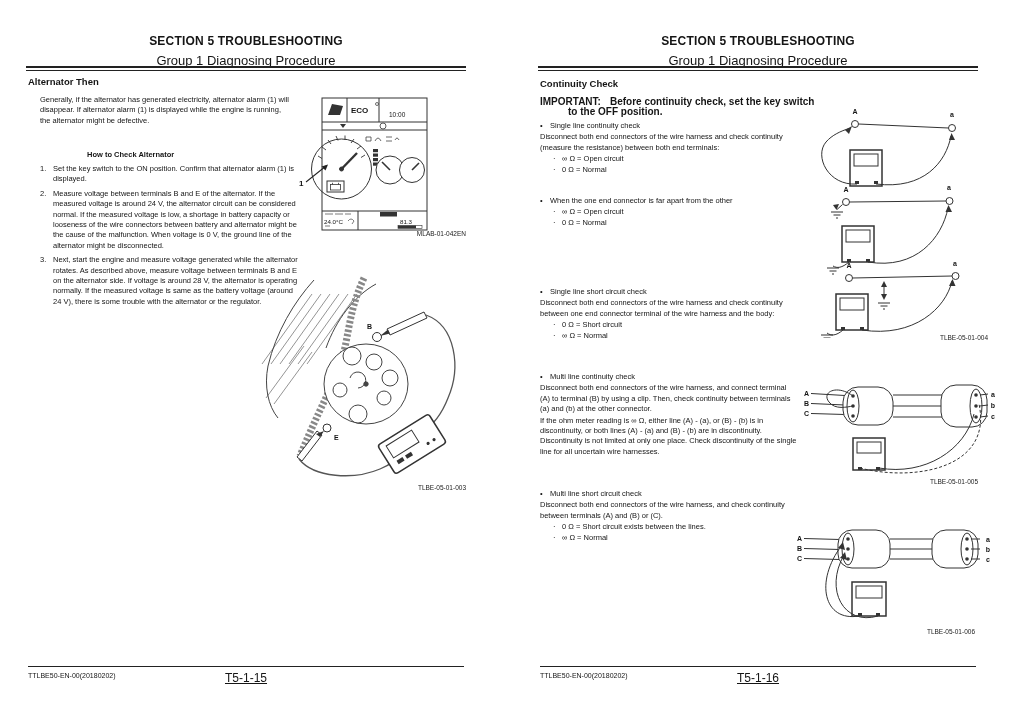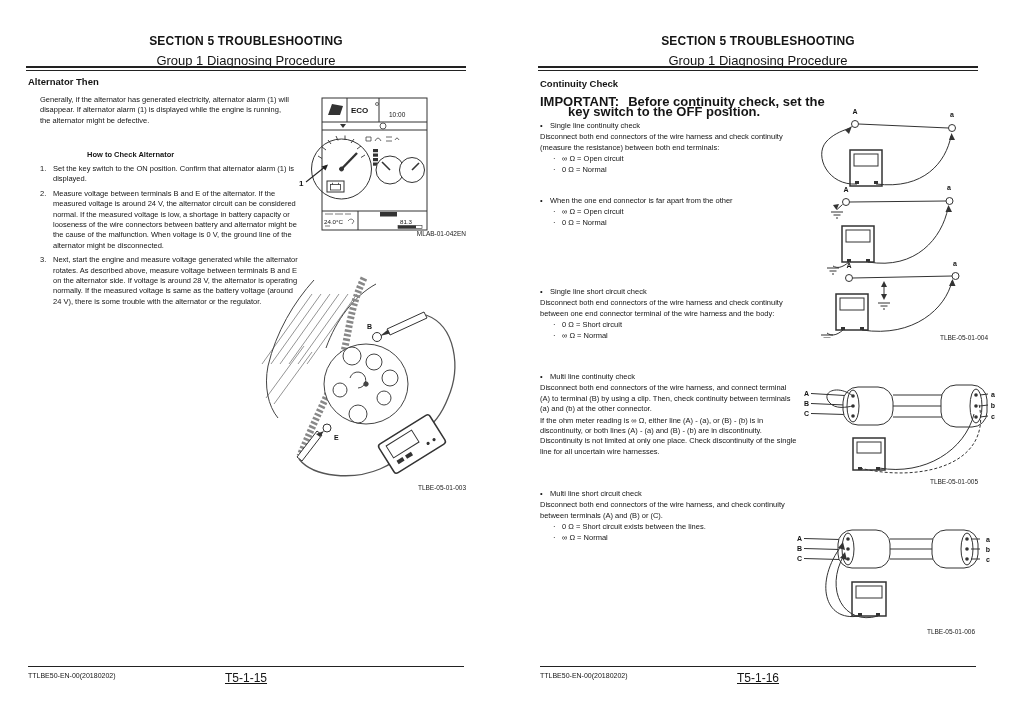--- a/index.html
+++ b/index.html
@@ -15,21 +15,21 @@
           font-weight:normal;font-size:13px;}
   .hd-rule{position:absolute;top:66px;left:0;right:0;height:2px;
            border-top:2px solid #222;border-bottom:1px solid #222;}
   .sec-title{position:absolute;left:2px;font-size:9.5px;font-weight:bold;}
   .body-txt{font-size:7.5px;line-height:10.4px;}
   .intro{position:absolute;top:95px;left:14px;width:252px;}
   .howto{position:absolute;top:150px;left:14px;font-size:7.5px;font-weight:bold;padding-left:47px;}
   .steps{position:absolute;top:164px;left:14px;width:262px;}
   .step{display:grid;grid-template-columns:13px 1fr;margin-bottom:4px;}
   .important{position:absolute;top:97px;left:2px;width:258px;font-weight:bold;
-             font-size:13px;line-height:10.4px;padding-left:28px;text-indent:-28px;}
+             font-size:10px;line-height:10.4px;padding-left:28px;text-indent:-28px;}
   .imp-label{margin-right:9px;}
   .blk{position:absolute;left:2px;width:258px;}
   .btitle{display:grid;grid-template-columns:10px 1fr;font-size:7.5px;line-height:10.4px;}
   .bbody{margin-top:1px;}
   .bitems{margin-left:13px;margin-top:1px;}
   .bitem{display:grid;grid-template-columns:9px 1fr;}
   .cap{position:absolute;font-size:6.5px;color:#222;text-align:right;}
   .f-rule{position:absolute;top:666px;left:2px;right:2px;border-top:1px solid #222;}
   .f-doc{position:absolute;top:672px;left:2px;font-size:7px;}
   .f-page{position:absolute;top:671px;left:0;width:100%;text-align:center;font-size:12px;text-decoration:underline;}

